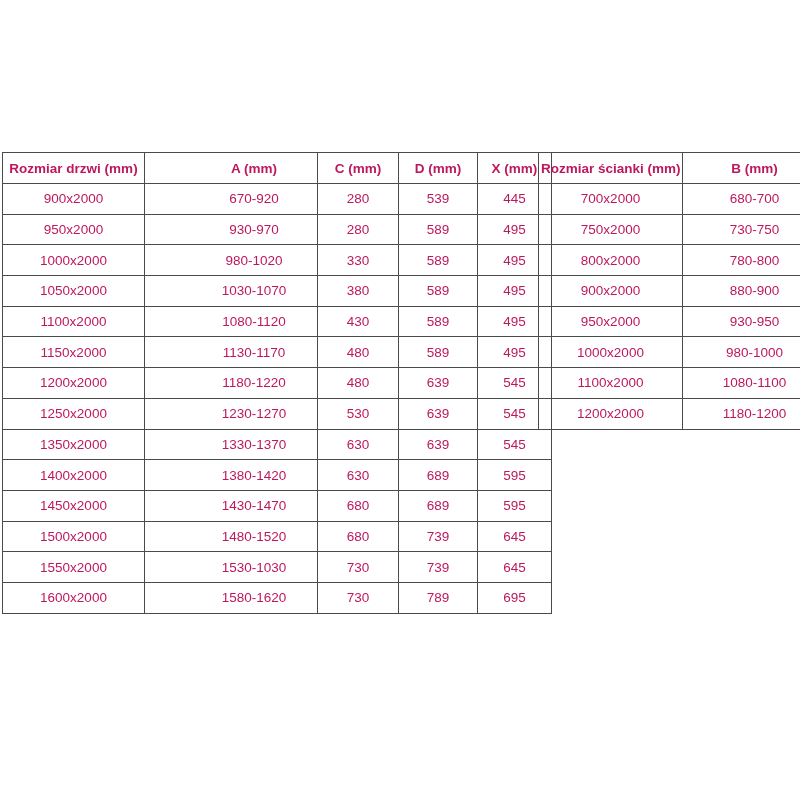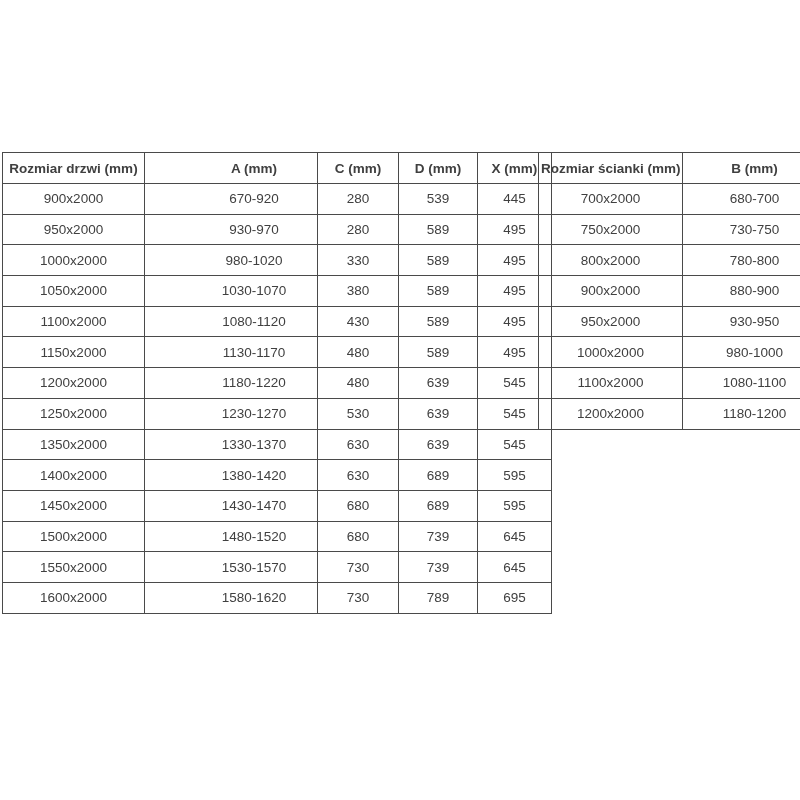--- a/index.html
+++ b/index.html
@@ -14,21 +14,21 @@
     background: #ffffff;
     overflow: hidden;
     font-family: "Liberation Sans", sans-serif;
     color: #1a1a1a;
   }
   table.spec-table {
     position: absolute;
     border-collapse: collapse;
     table-layout: fixed;
     font-size: 13.5px;
-    color: #404040;
+    color: #be185d;
   }
   table.spec-table th,
   table.spec-table td {
     border: 1px solid #4a4a4a;
     text-align: center;
     vertical-align: middle;
     padding: 0 2px;
     height: 29.7px;
     overflow: hidden;
     white-space: nowrap;
@@ -151,21 +151,21 @@
         </tr>
         <tr>
           <td>1500x2000</td>
           <td>1480-1520</td>
           <td>680</td>
           <td>739</td>
           <td>645</td>
         </tr>
         <tr>
           <td>1550x2000</td>
-          <td>1530-1570</td>
+          <td>1530-1030</td>
           <td>730</td>
           <td>739</td>
           <td>645</td>
         </tr>
         <tr>
           <td>1600x2000</td>
           <td>1580-1620</td>
           <td>730</td>
           <td>789</td>
           <td>695</td>

